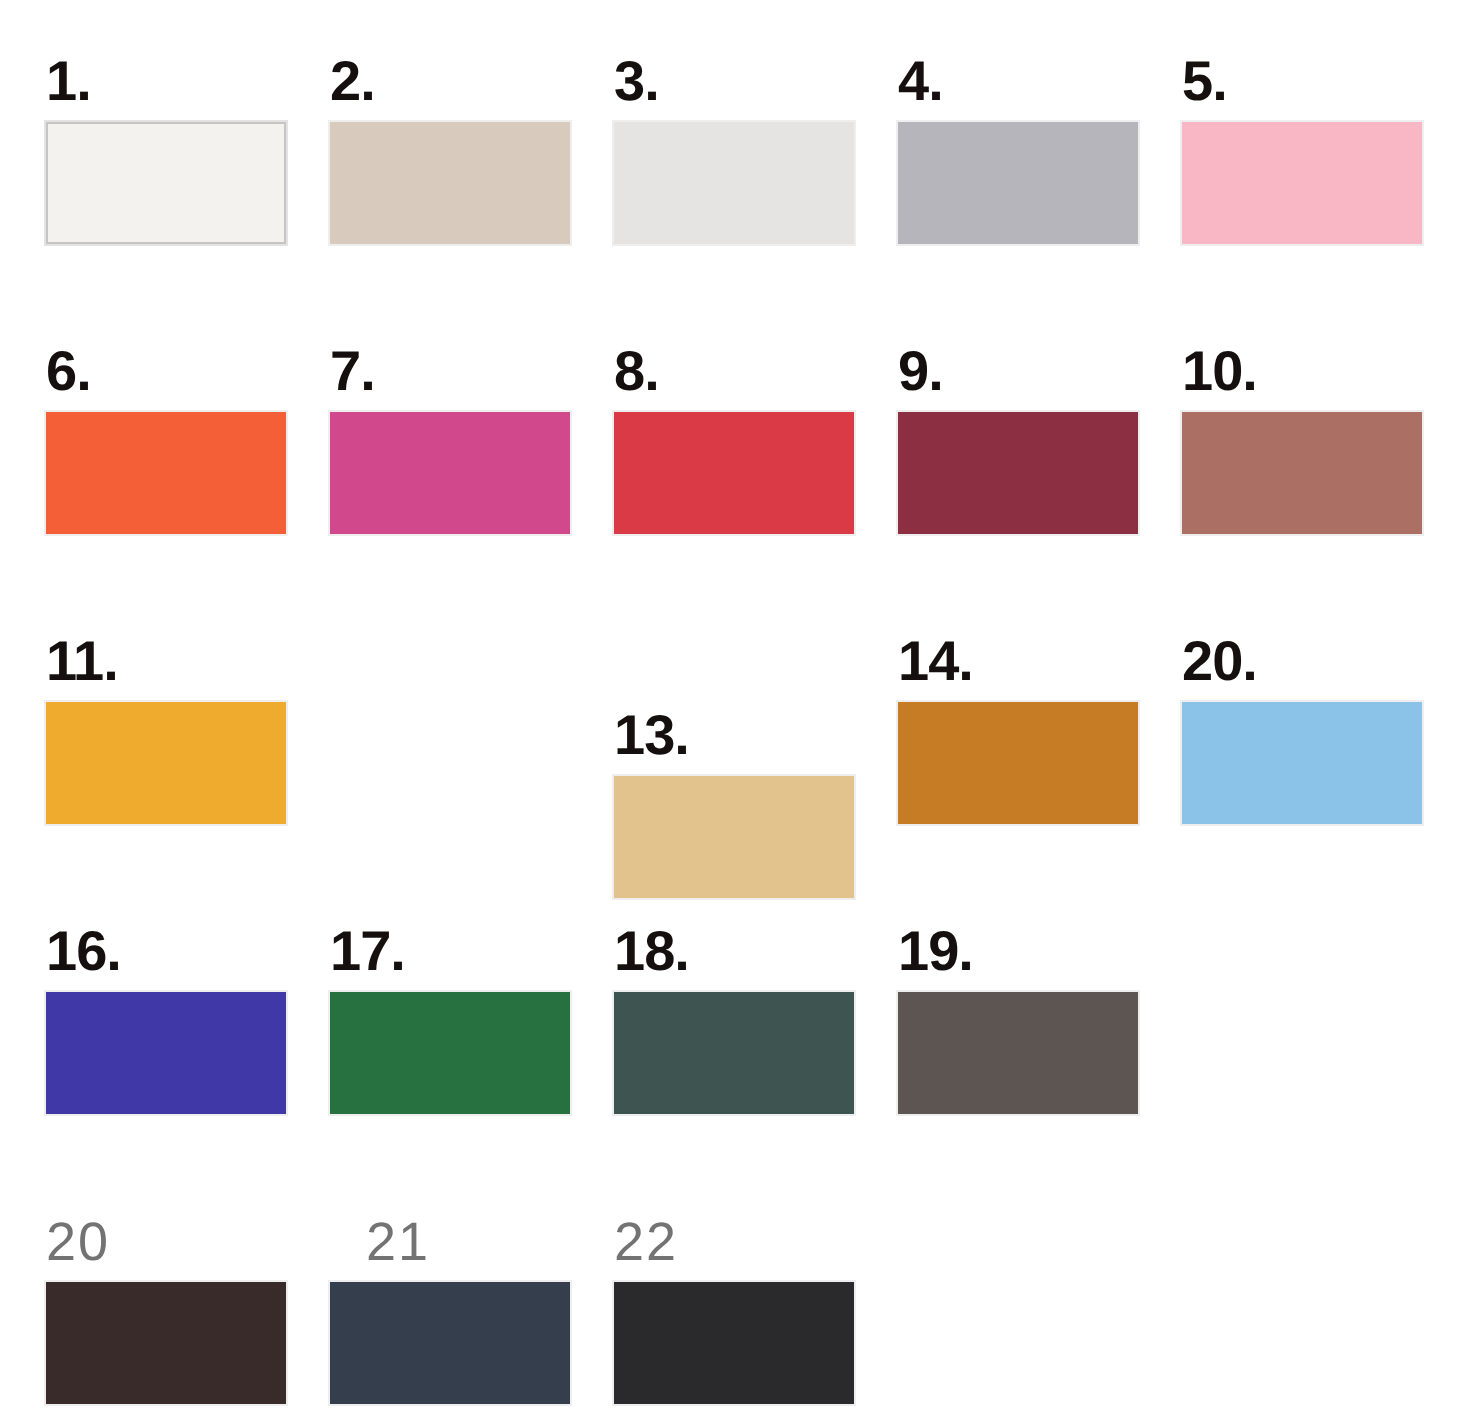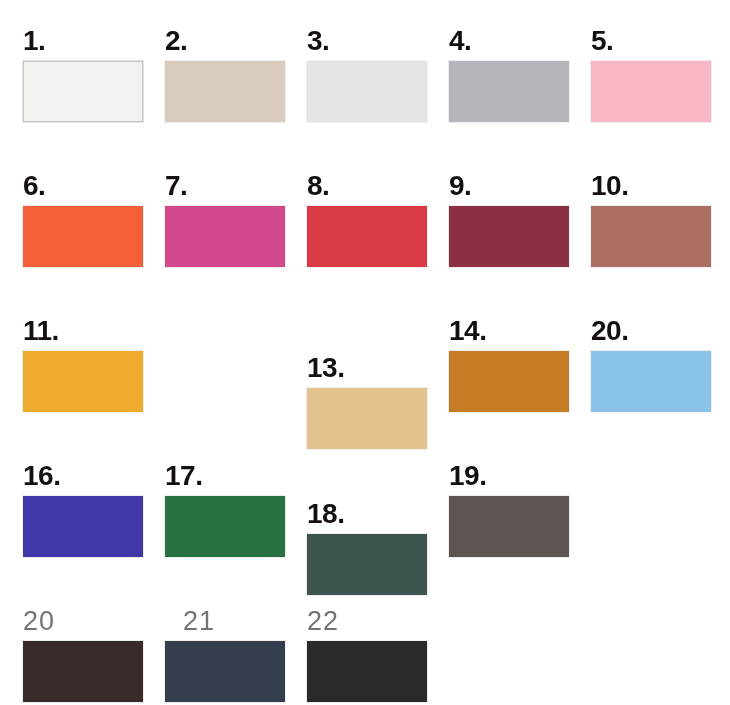--- a/index.html
+++ b/index.html
@@ -118,21 +118,21 @@
       <span class="swatch-chip shadowed" style="background: rgb(139, 194, 232);"></span>
     </div>
     <div class="swatch-cell" style="left: 23px; top: 496px; width: 136px; height: 61px;">
       <span class="swatch-label">16.</span>
       <span class="swatch-chip shadowed" style="background: rgb(63, 56, 166);"></span>
     </div>
     <div class="swatch-cell" style="left: 165px; top: 496px; width: 144px; height: 61px;">
       <span class="swatch-label">17.</span>
       <span class="swatch-chip shadowed" style="background: rgb(38, 113, 63);"></span>
     </div>
-    <div class="swatch-cell" style="left: 307px; top: 496px; width: 120px; height: 61px; margin-top: 38px;">
+    <div class="swatch-cell" style="left: 307px; top: 496px; width: 120px; height: 61px;">
       <span class="swatch-label">18.</span>
       <span class="swatch-chip shadowed" style="background: rgb(62, 84, 80);"></span>
     </div>
     <div class="swatch-cell" style="left: 449px; top: 496px; width: 120px; height: 61px;">
       <span class="swatch-label">19.</span>
       <span class="swatch-chip shadowed" style="background: rgb(93, 85, 82);"></span>
     </div>
     <div class="swatch-cell" style="left: 23px; top: 641px; width: 120px; height: 61px;">
       <span class="swatch-label thin">20</span>
       <span class="swatch-chip shadowed" style="background: rgb(58, 43, 43);"></span>

